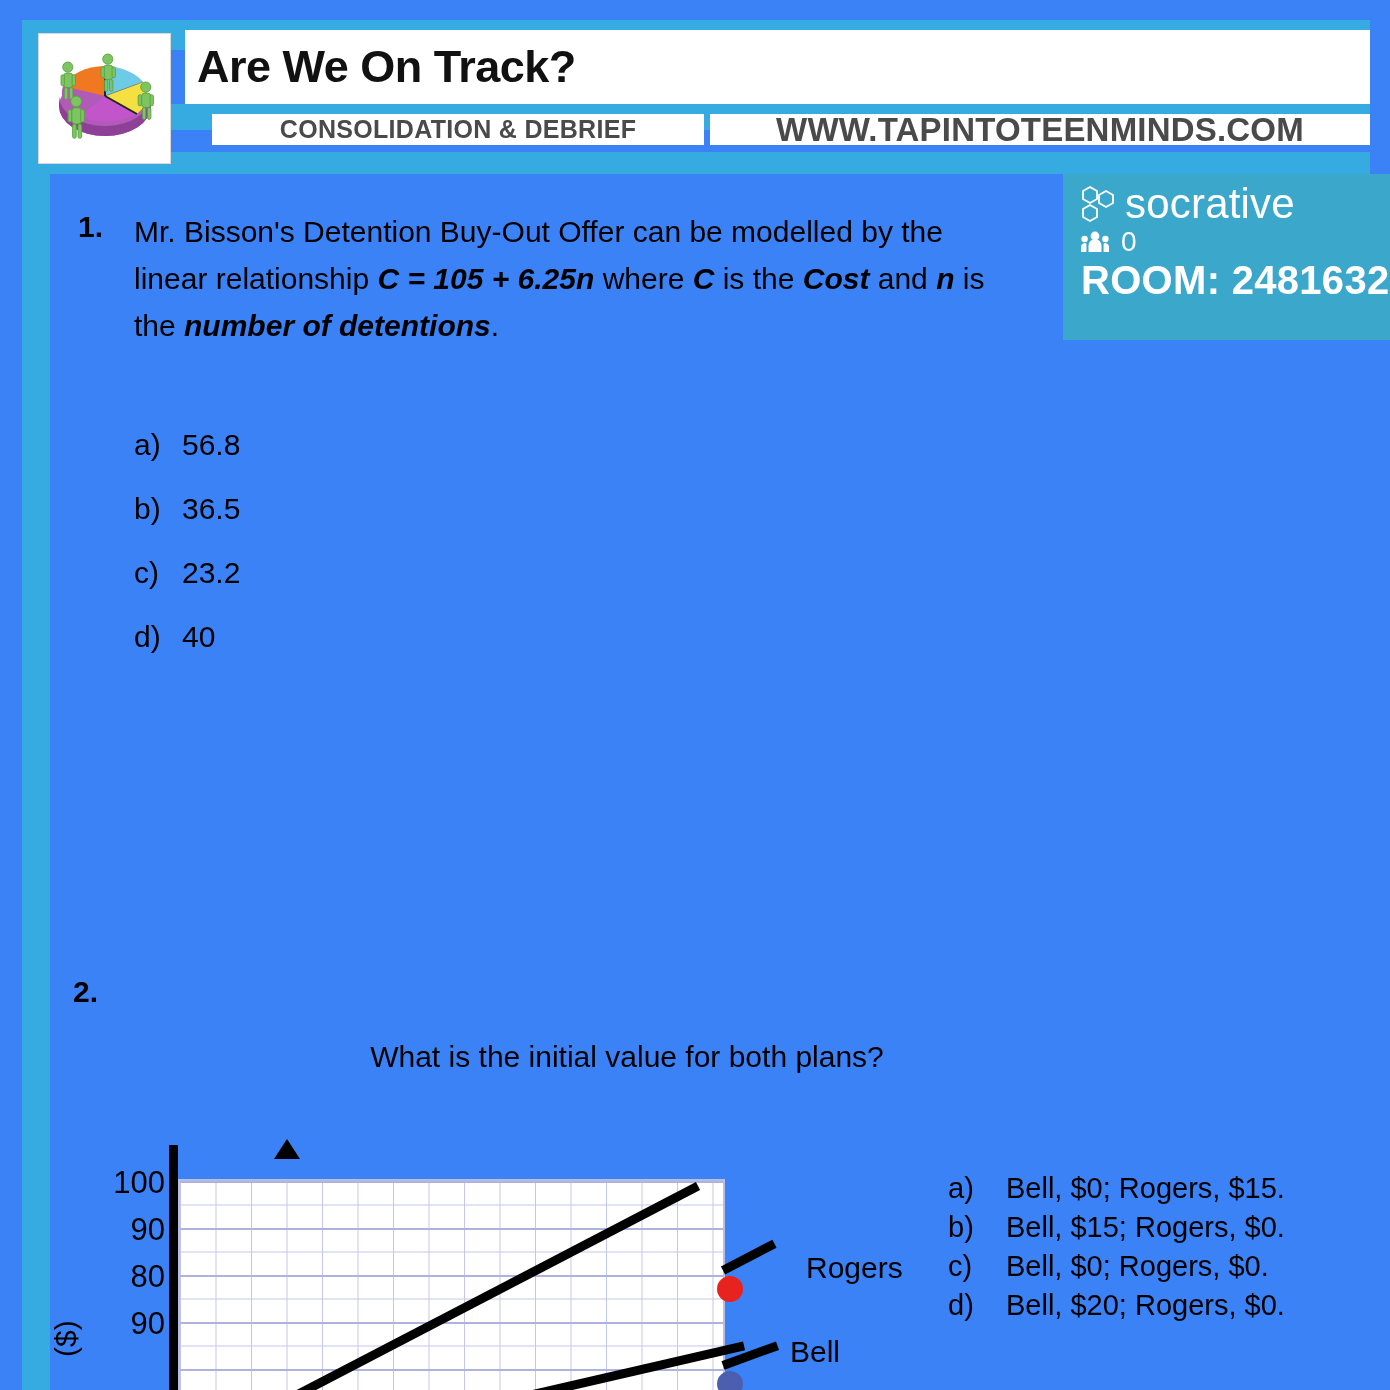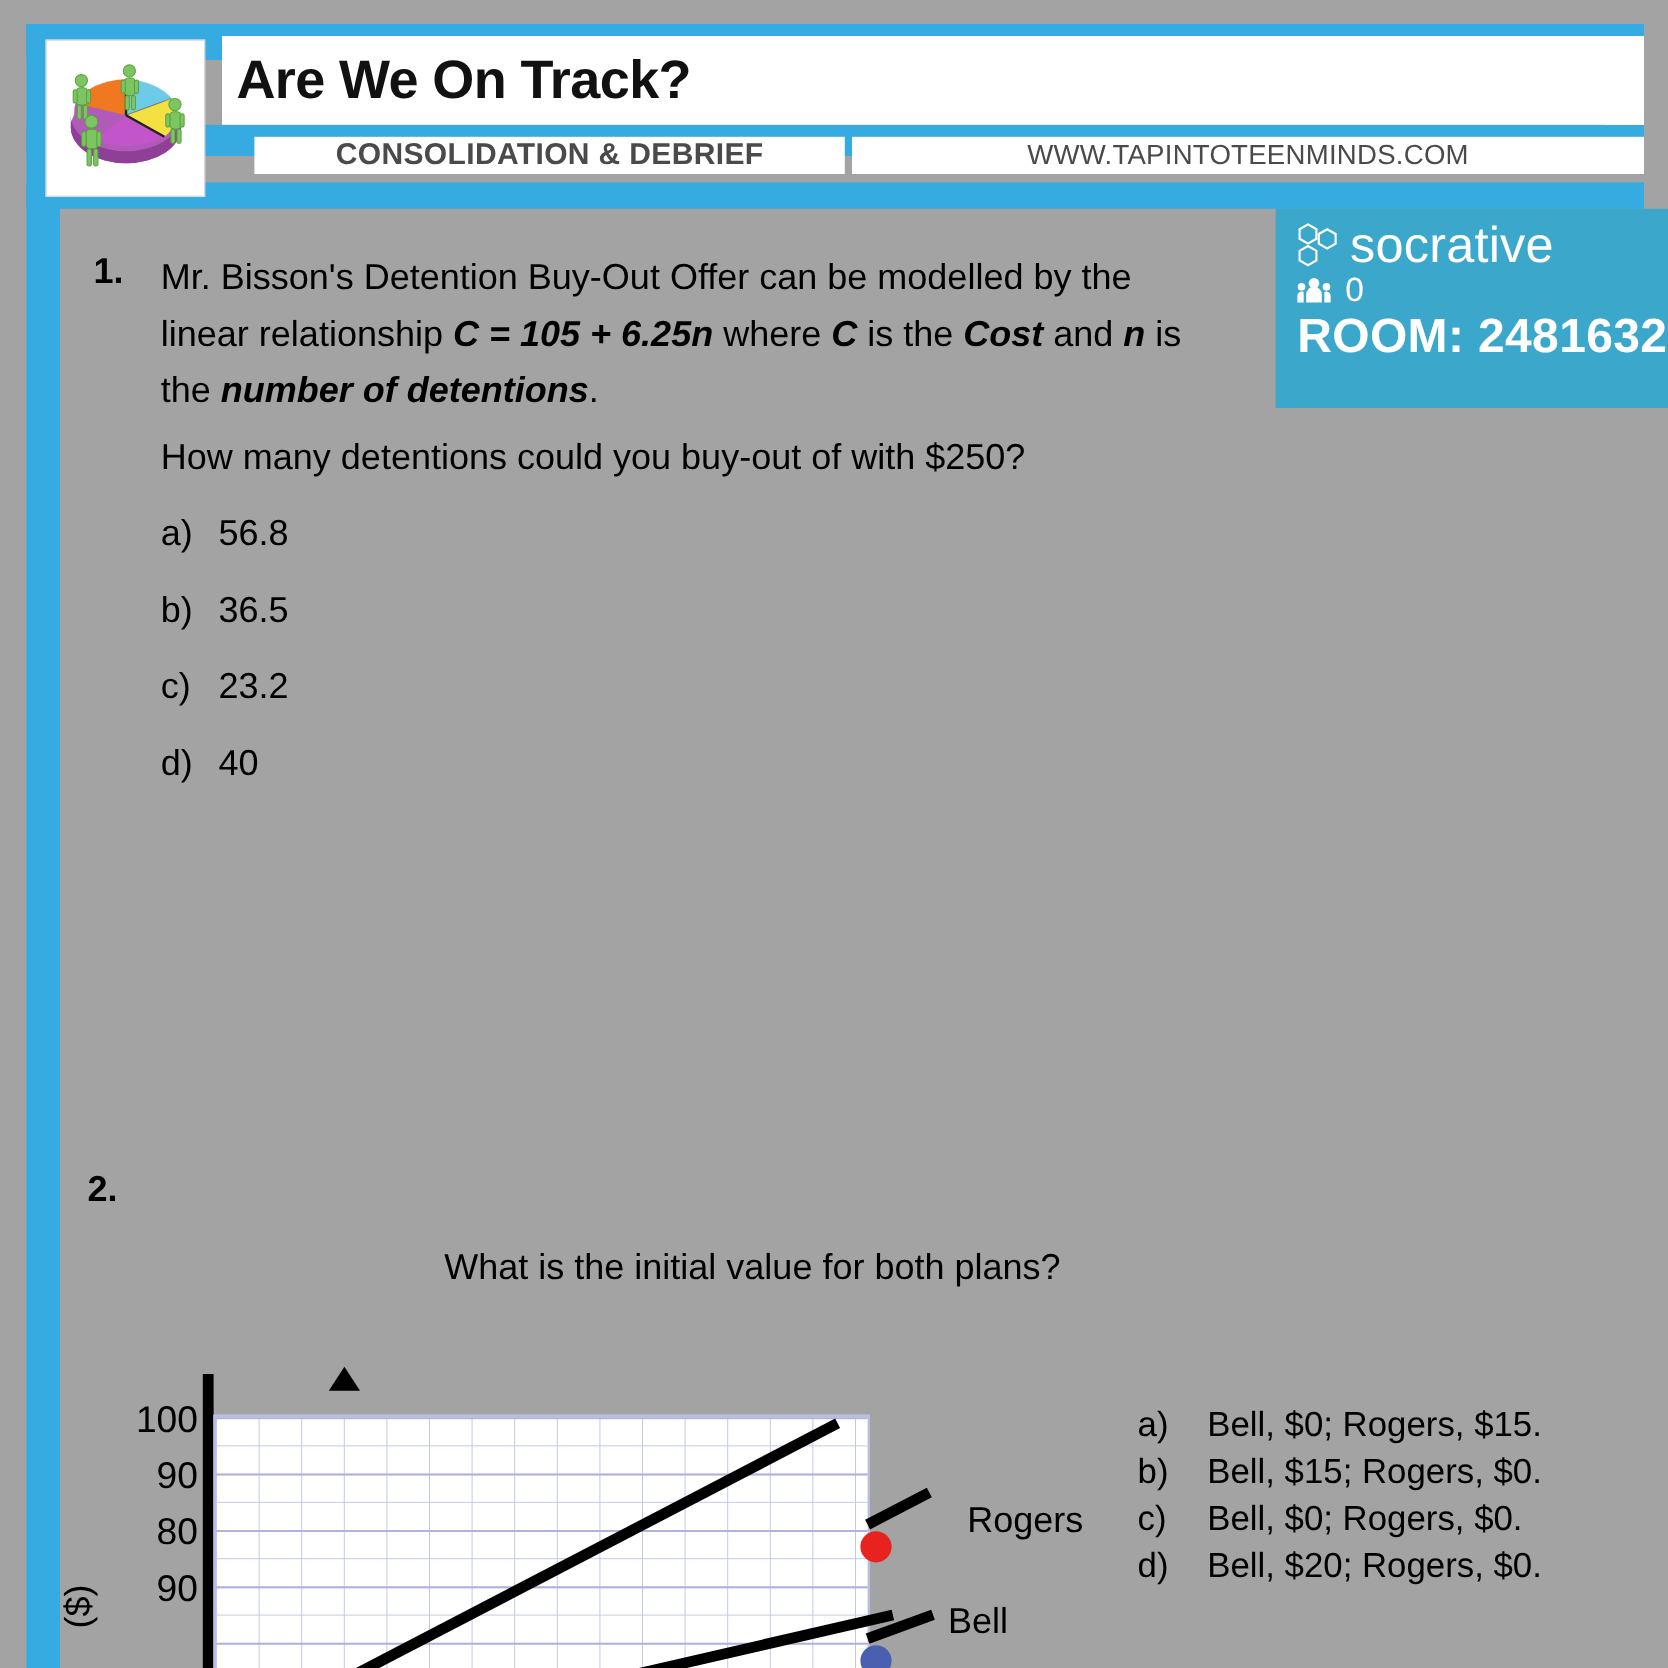--- a/index.html
+++ b/index.html
@@ -5,21 +5,21 @@
   * { box-sizing: border-box; margin: 0; padding: 0; }
   html, body {
     width: 1390px; height: 1390px;
     background: #ffffff;
     font-family: "Liberation Sans", sans-serif;
     overflow: hidden;
   }
   #page {
     position: relative;
     width: 1390px; height: 1390px;
-    background: #a3a3a3;
+    background: #3b82f6;
   }
 
   
   .frame-left {
     position: absolute;
     left: 22px; top: 20px;
     width: 28px; height: 1370px;
     background: #35ABE2;
   }
   .frame-top-bar {
@@ -84,22 +84,22 @@
     white-space: nowrap;
   }
   .url-plate {
     position: absolute;
     left: 710px; top: 114px;
     width: 660px; height: 31px;
     background: #ffffff;
     display: flex; align-items: center; justify-content: center;
   }
   .url-plate .url-text {
-    font-size: 23px;
-    font-weight: normal;
+    font-size: 33px;
+    font-weight: bold;
     color: #4a4a4a;
     letter-spacing: 0.2px;
     white-space: nowrap;
   }
   .white-gap-right {
     position: absolute;
     left: 1338px; top: 30px;
     width: 32px; height: 74px;
     background: #ffffff;
   }
@@ -347,21 +347,20 @@
           <path d="M28 22 v-5.2 a3.8 3.8 0 0 0 -5.4 -3.4 V22 Z"></path>
         </g>
       </svg>
       <span class="soc-count">0</span>
     </div>
     <div class="soc-room">ROOM: 2481632</div>
   </div>
 
   <div class="q-num" style="left:78px; top:210px;">1.</div>
   <div class="q-body" id="q1-body" style="left:134px; top:208px; width:885px;"><span>Mr. Bisson's Detention Buy-Out Offer can be modelled by the linear relationship </span><b>C = 105 + 6.25n</b><span> where </span><b>C</b><span> is the </span><b>Cost</b><span> and </span><b>n</b><span> is the </span><b>number of detentions</b><span>.</span></div>
-  <div class="q-sub" style="left:134px; top:358px; width:900px;">How many detentions could you buy-out of with $250?</div>
 
   <div class="opt-list" id="q1-options" style="left:134px; top:428px;">
     <div class="opt-row">
       <span class="opt-letter">a)</span>
       <span class="opt-text">56.8</span>
     </div>
     <div class="opt-row">
       <span class="opt-letter">b)</span>
       <span class="opt-text">36.5</span>
     </div>

